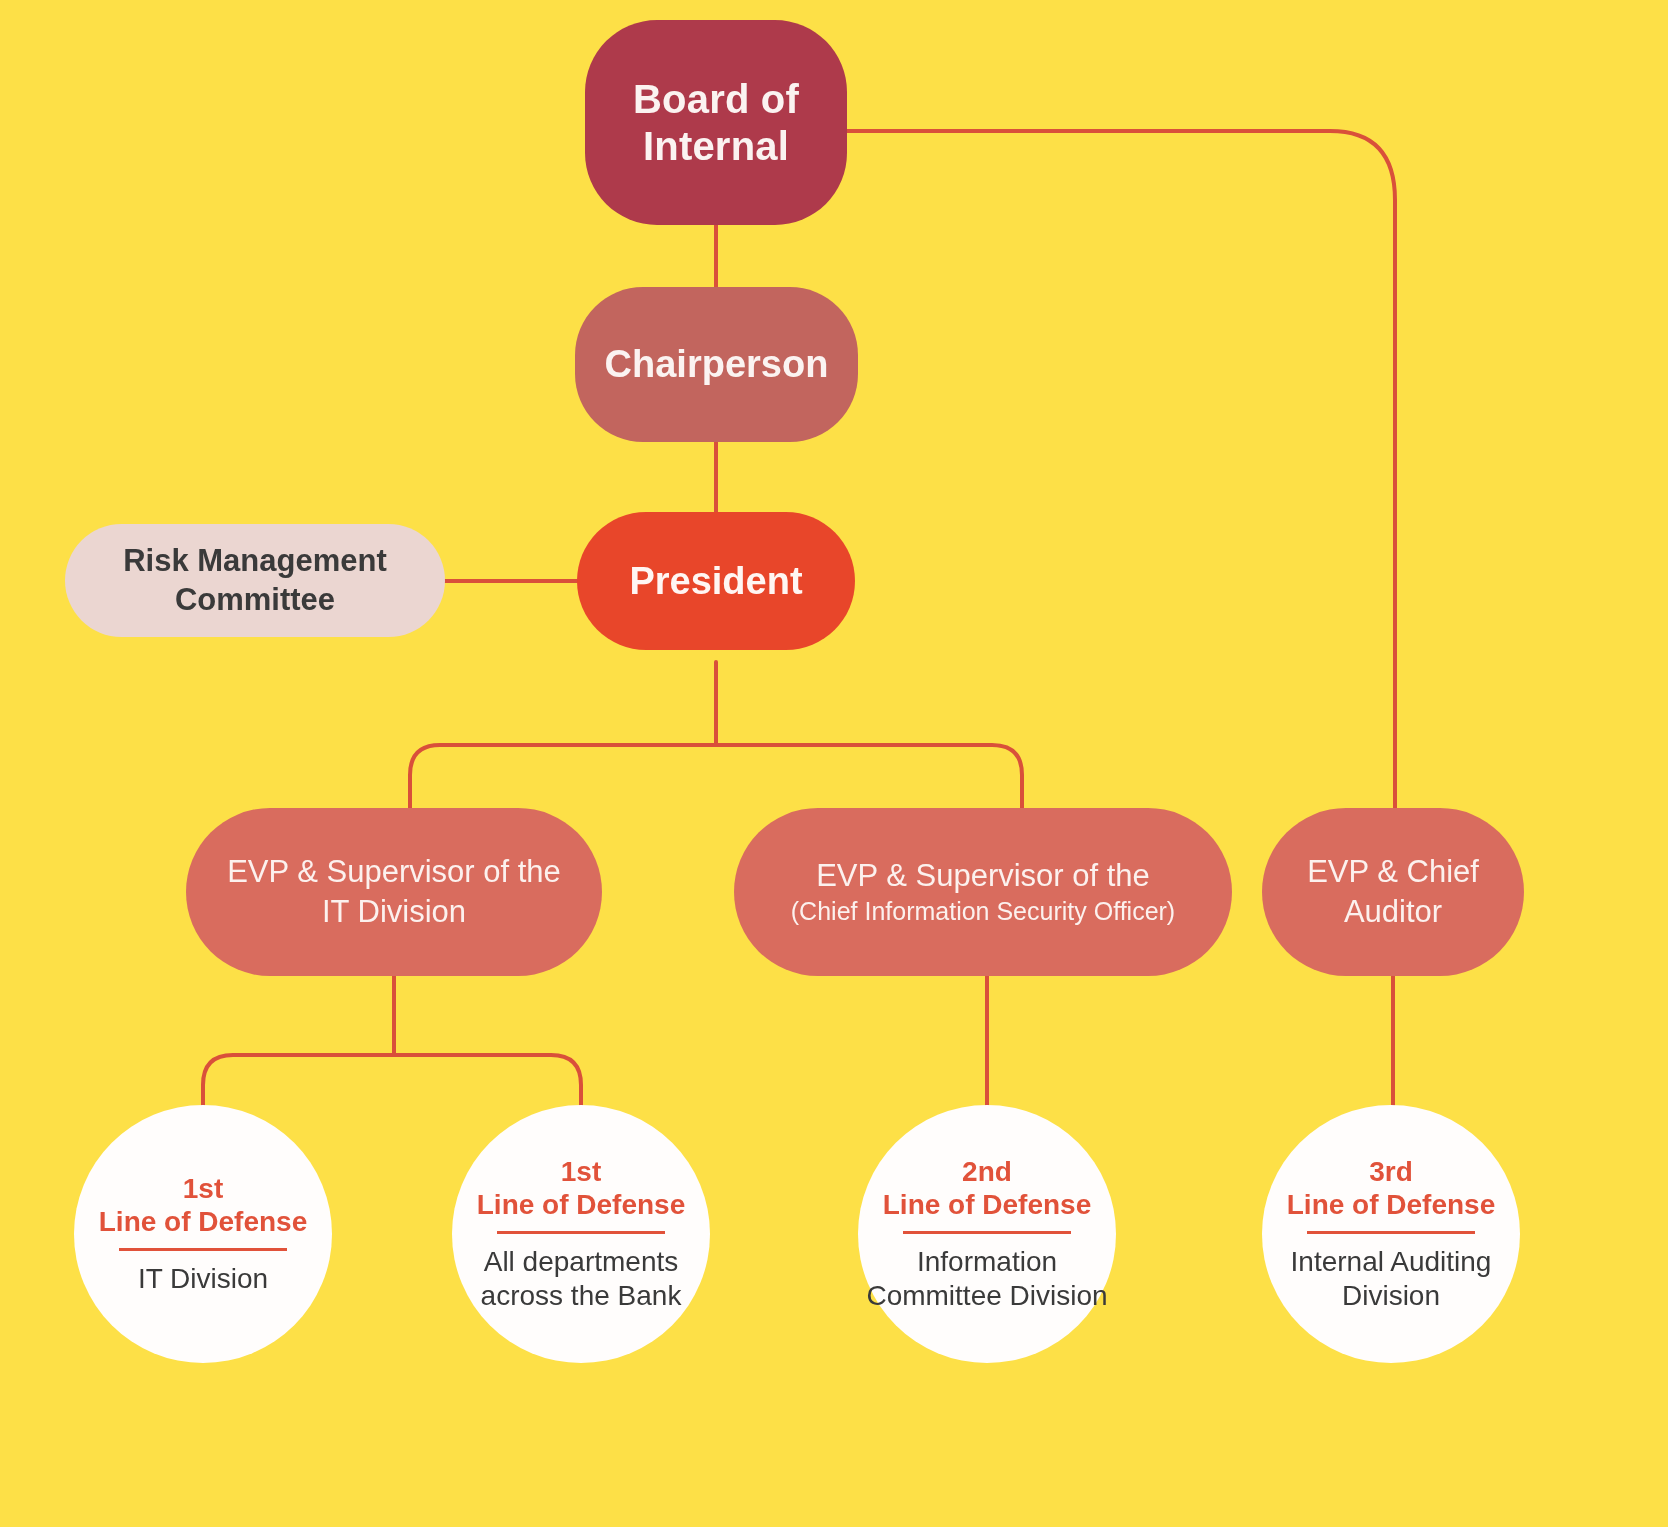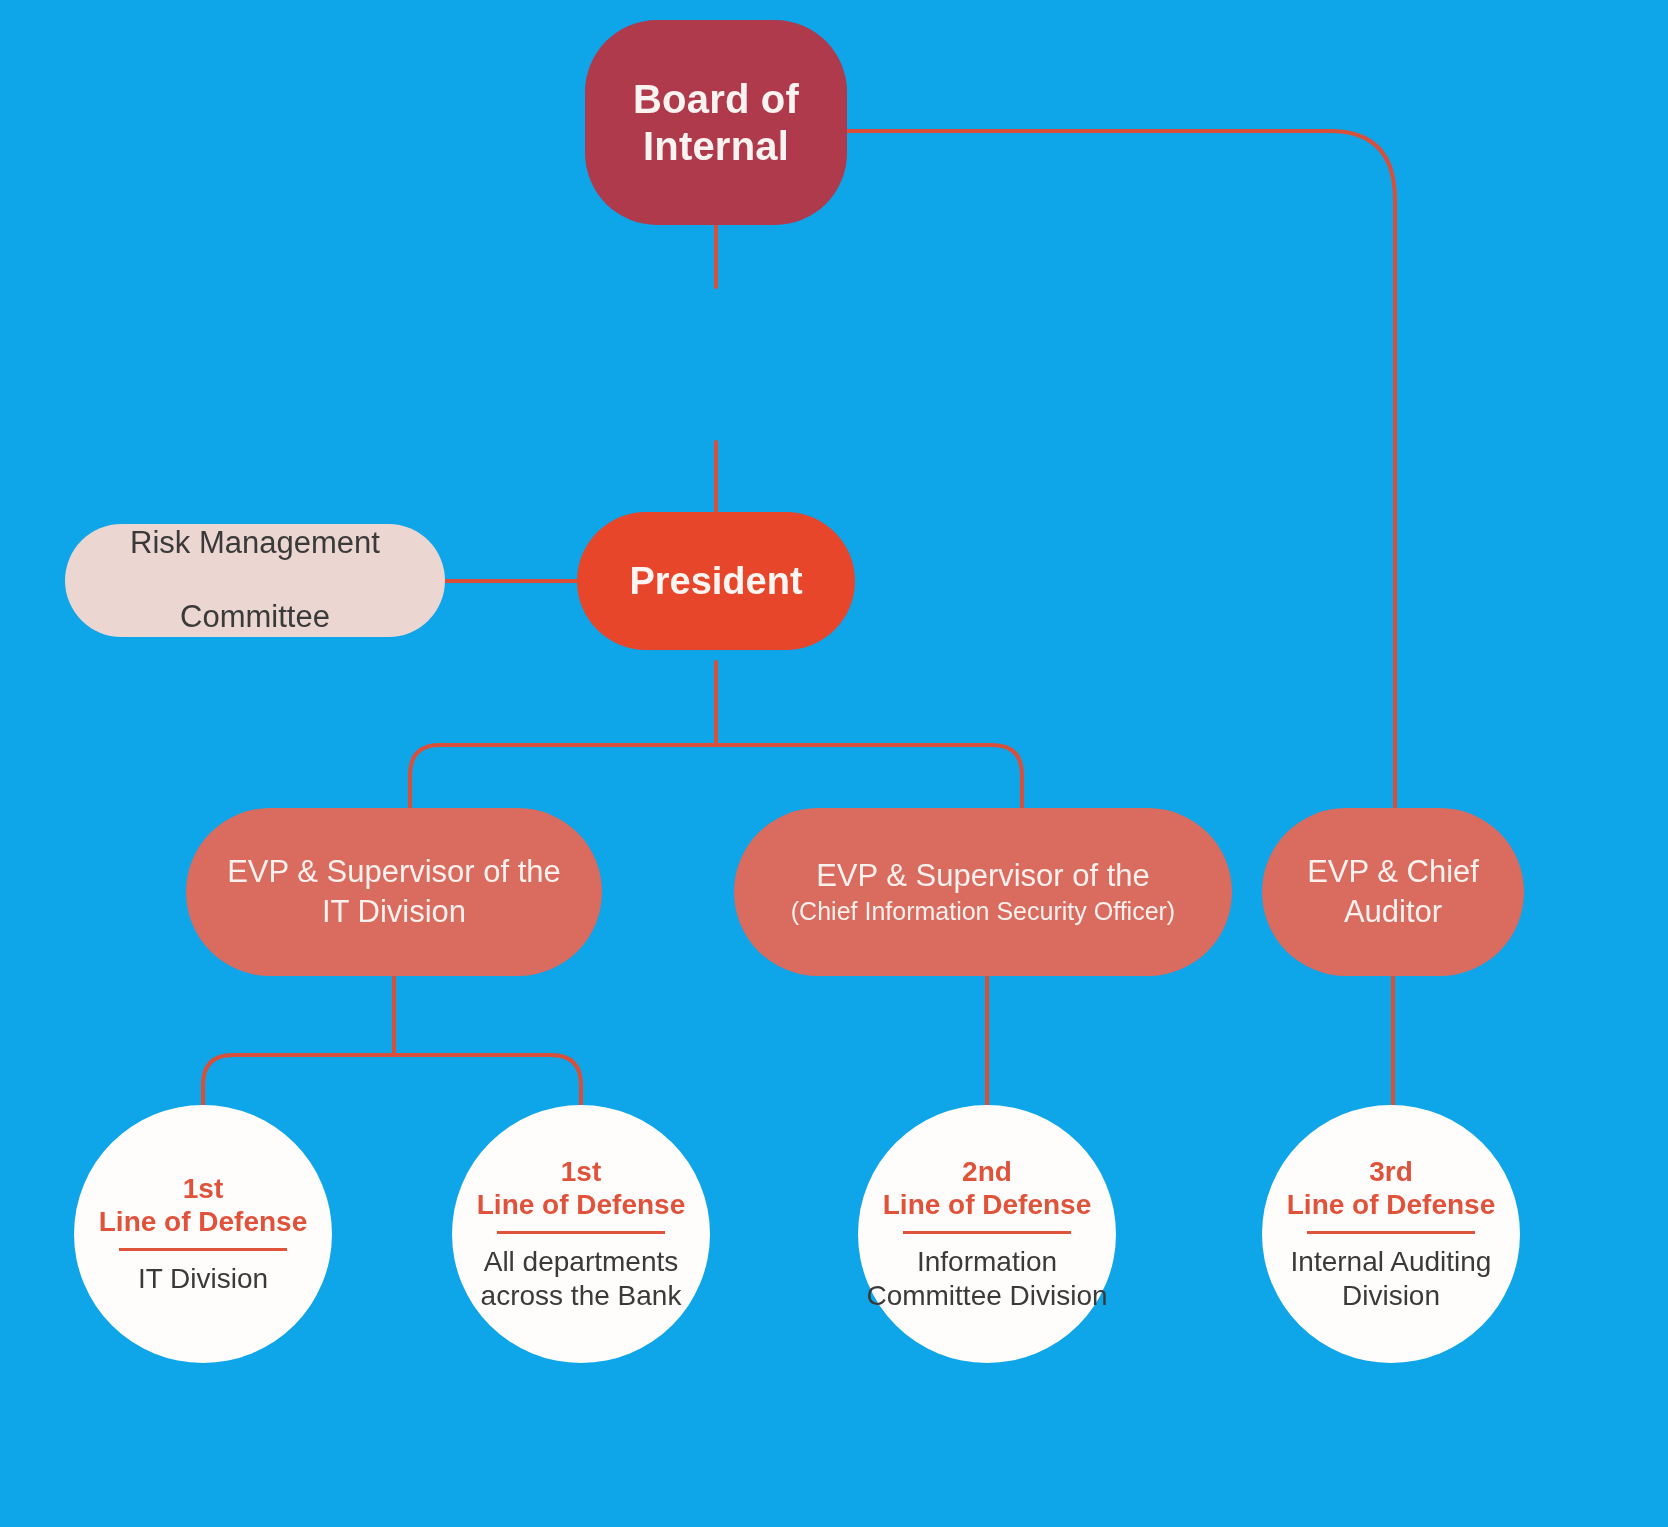--- a/index.html
+++ b/index.html
@@ -4,21 +4,21 @@
 <style>
   html, body {
     margin: 0;
     padding: 0;
     background: #F4EAE6;
   }
   #canvas {
     position: relative;
     width: 1668px;
     height: 1527px;
-    background: #0ea5e9;
+    background: #fde047;
     font-family: "Liberation Sans", sans-serif;
     overflow: hidden;
   }
   #wires {
     position: absolute;
     left: 0; top: 0;
     width: 1668px;
     height: 1527px;
     pointer-events: none;
   }
@@ -65,23 +65,22 @@
     font-size: 38px;
     font-weight: bold;
   }
   .node-rmc {
     left: 65px; top: 524px;
     width: 380px; height: 113px;
     border-radius: 57px;
     background: #EBD6D1;
     color: #3A3A3A;
     font-size: 31px;
-    font-weight: normal;
+    font-weight: bold;
     line-height: 1.25;
-    justify-content: space-between;
   }
   .node-evp-it {
     left: 186px; top: 808px;
     width: 416px; height: 168px;
     border-radius: 84px;
     background: #D96C5E;
     color: #FCF1EE;
     font-size: 31px;
     line-height: 1.3;
   }
@@ -167,20 +166,23 @@
       <path d="M394,976 L394,1055"></path>
       <path d="M203,1110 L203,1085 Q203,1055 233,1055 L551,1055 Q581,1055 581,1085 L581,1110"></path>
     </g>
   </svg>
 
   <div class="pill node-board">
     <span class="ln">Board of</span>
     <span class="ln">Internal</span>
   </div>
 
+  <div class="pill node-chair">
+    <span class="ln">Chairperson</span>
+  </div>
 
   <div class="pill node-rmc">
     <span class="ln">Risk Management</span>
     <span class="ln">Committee</span>
   </div>
 
   <div class="pill node-president">
     <span class="ln">President</span>
   </div>
 

